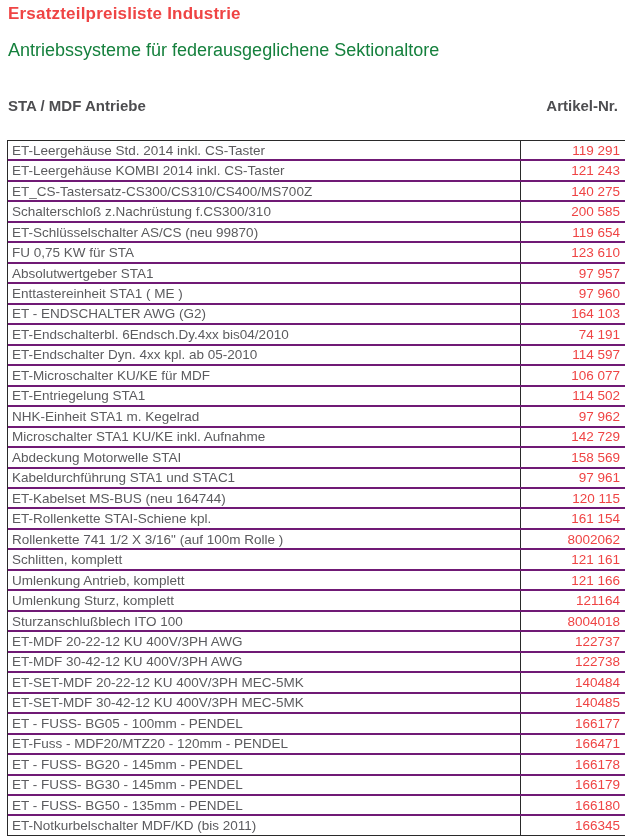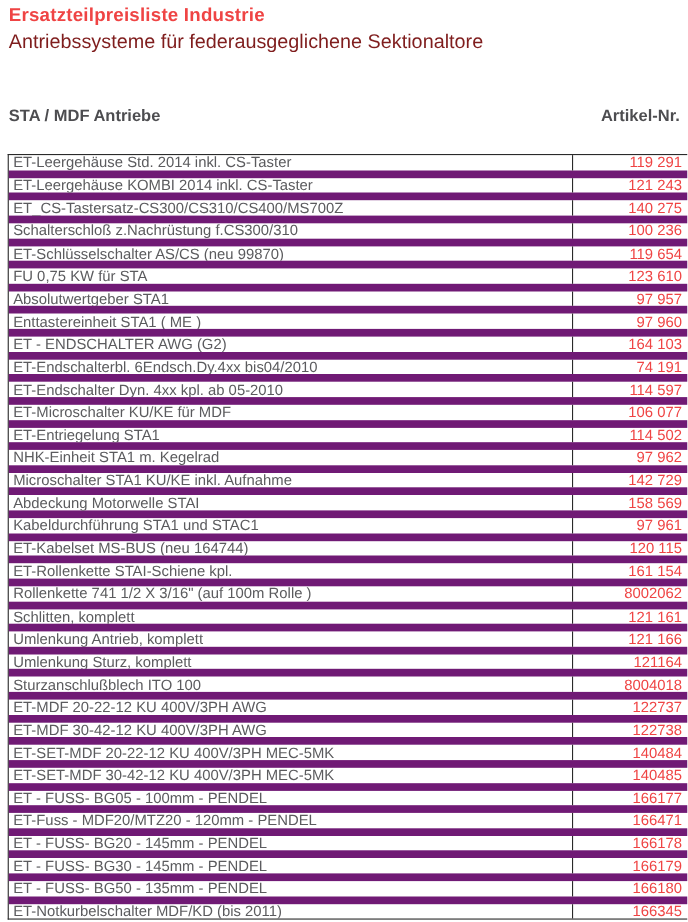--- a/index.html
+++ b/index.html
@@ -21,25 +21,25 @@
     position: absolute;
     top: 4px;
     left: 8px;
     font-size: 17px;
     font-weight: bold;
     color: #ef4444;
     letter-spacing: 0.2px;
   }
   .doc-subtitle {
     position: absolute;
-    top: 28px;
+    top: 40px;
     left: 8px;
     font-size: 18px;
     font-weight: normal;
-    color: #7f1d1d;
+    color: #15803d;
   }
   .section-header {
     position: absolute;
     top: 97px;
     left: 8px;
     right: 7px;
     display: flex;
     justify-content: space-between;
     align-items: flex-start;
     font-size: 15px;
@@ -54,21 +54,21 @@
     height: 694px;
     border: 1px solid #2a2a2a;
     border-right: none;
     display: flex;
     flex-direction: column;
     box-sizing: content-box;
   }
   .t-row {
     flex: 1 1 0;
     display: flex;
-    border-bottom: 7px solid #701a75;
+    border-bottom: 2px solid #701a75;
     min-height: 0;
   }
   .t-row:last-child {
     border-bottom: none;
     gap: 28px;
   }
   .cell-name {
     width: 508px;
     border-right: 1px solid #2a2a2a;
     padding-left: 4px;
@@ -113,21 +113,21 @@
       <div class="t-row">
       <div class="cell-name">ET-Leergehäuse KOMBI 2014 inkl. CS-Taster</div>
       <div class="cell-artikel">121 243</div>
     </div>
       <div class="t-row">
       <div class="cell-name">ET_CS-Tastersatz-CS300/CS310/CS400/MS700Z</div>
       <div class="cell-artikel">140 275</div>
     </div>
       <div class="t-row">
       <div class="cell-name">Schalterschloß z.Nachrüstung f.CS300/310</div>
-      <div class="cell-artikel">100 236</div>
+      <div class="cell-artikel">200 585</div>
     </div>
       <div class="t-row">
       <div class="cell-name">ET-Schlüsselschalter AS/CS (neu 99870)</div>
       <div class="cell-artikel">119 654</div>
     </div>
       <div class="t-row">
       <div class="cell-name">FU 0,75 KW für STA</div>
       <div class="cell-artikel">123 610</div>
     </div>
       <div class="t-row">

